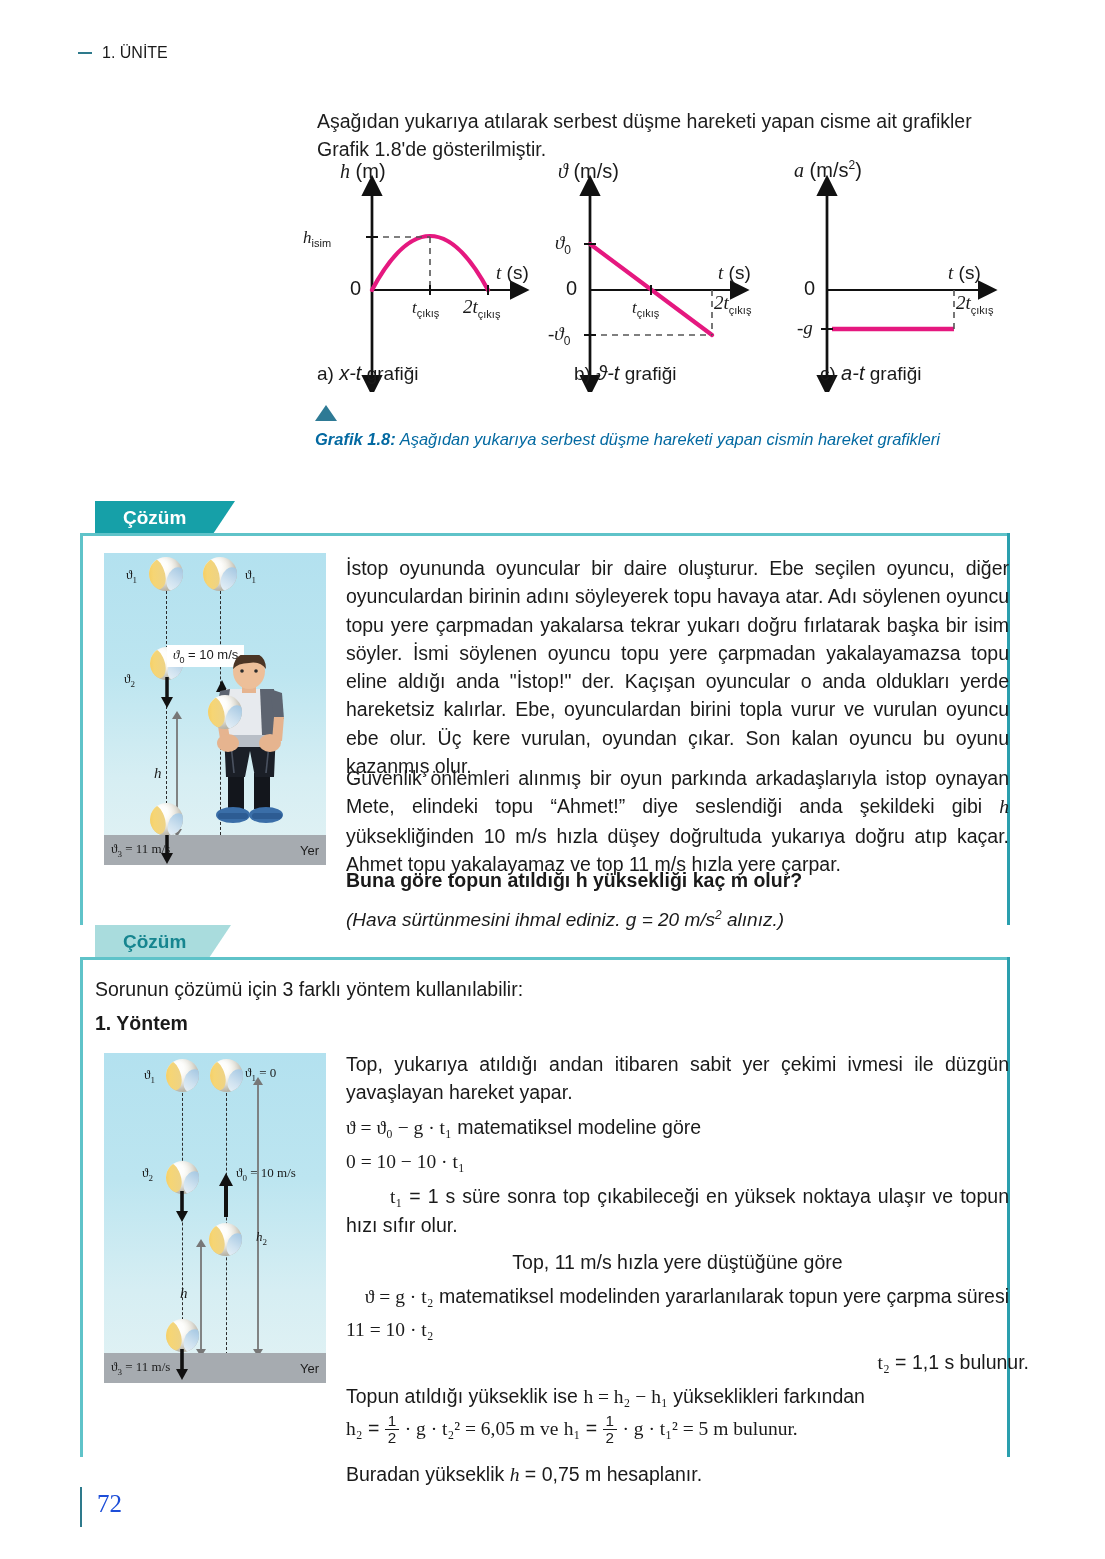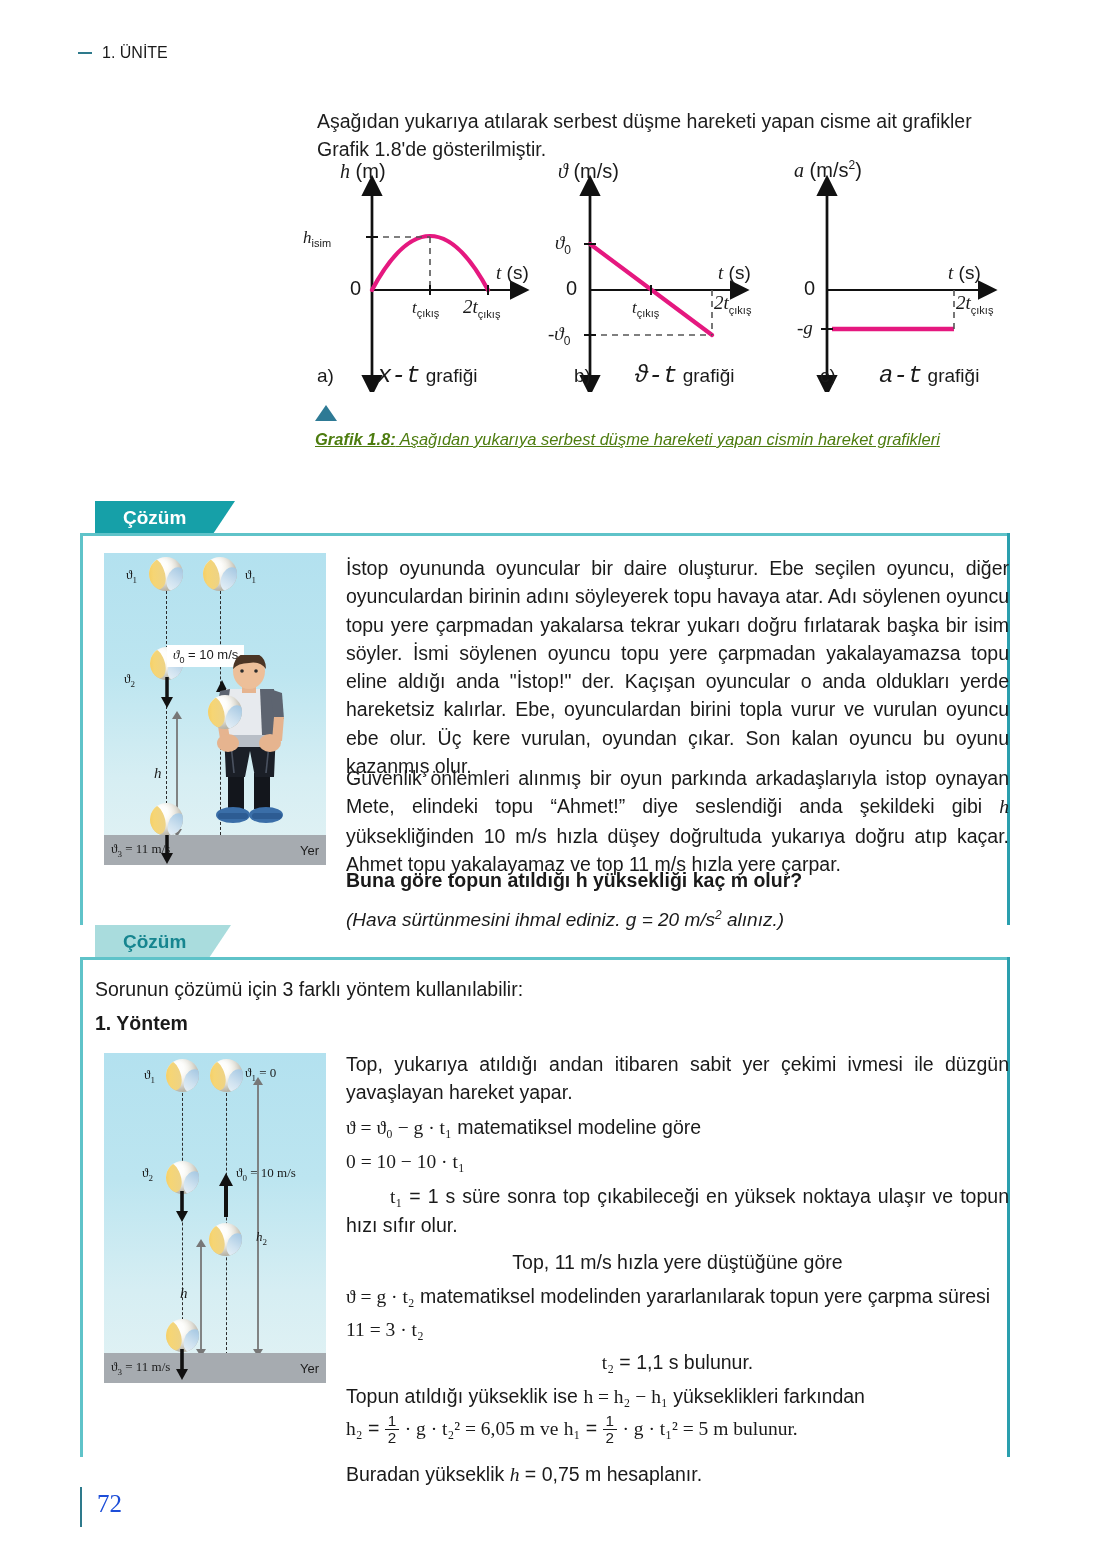--- a/index.html
+++ b/index.html
@@ -28,31 +28,31 @@
 
   
   #graph-figure { position:absolute; left:300px; top:162px; width:710px; height:230px; }
   .gfx { position:absolute; }
 
   
   #graph-captions {
     position:absolute; left:300px; top:362px; width:710px; height:28px;
   }
   .gcap { position:absolute; font-size:19px; white-space:nowrap; }
-  .gcap i { font-family:Liberation Mono, monospace; font-style:italic; font-size:24px;margin-left:38px; }
+  .gcap i { font-family:Liberation Sans, sans-serif; font-style:italic; font-size:20px; }
 
   
   #fig-tri {
     position:absolute; left:315px; top:405px;
     width:0;height:0;border-left:11px solid transparent;border-right:11px solid transparent;
     border-bottom:16px solid #2e7a95;
   }
   #fig-caption {
     position:absolute; left:315px; top:428px; width:660px;
-    font-size:16.5px; line-height:1.42; font-style:italic; color:#4d7c0f;text-decoration:underline;
+    font-size:16.5px; line-height:1.42; font-style:italic; color:#0369a1;
   }
   #fig-caption b { font-style:italic; font-weight:bold; }
 
   
   .tab {
     position:absolute; height:33px; padding:0 22px 0 28px;
     display:flex; align-items:center;
     font-size:19px; font-weight:bold;
     clip-path: polygon(0 0, 100% 0, calc(100% - 22px) 100%, 0 100%);
   }
@@ -475,27 +475,27 @@
 </div>
 
 <div class="body-col mathser" style="top:1148px; text-align:left; font-style:normal;">0 = 10 − 10 · t₁</div>
 
 <div class="body-col" style="top:1182px;">
   <span class="mathser" style="font-style:normal;margin-left:44px;">t₁</span><span> = 1 s süre sonra top çıkabileceği en yüksek noktaya ulaşır ve topun hızı sıfır olur.</span>
 </div>
 
 <div class="body-col" style="top:1248px; text-align:center;">Top, 11 m/s hızla yere düştüğüne göre</div>
 
-<div class="body-col" style="top:1282px; text-align:left;">
+<div class="body-col" style="top:1282px; text-align:right;">
   <span class="mathser" style="font-style:normal;">ϑ = g · t₂</span><span> matematiksel modelinden yararlanılarak topun yere çarpma süresi</span>
 </div>
 
-<div class="body-col mathser" style="top:1316px; text-align:left; font-style:normal;">11 = 3 · t₂</div>
-
-<div class="body-col" style="top:1348px; text-align:center;">
+<div class="body-col mathser" style="top:1316px; text-align:left; font-style:normal;">11 = 10 · t₂</div>
+
+<div class="body-col" style="top:1348px; text-align:right;margin-left:20px;">
   <span class="mathser" style="font-style:normal;">t₂</span><span> = 1,1 s bulunur.</span>
 </div>
 
 <div class="body-col" style="top:1382px; text-align:left;">
   <span>Topun atıldığı yükseklik ise </span><span class="mathser" style="font-style:normal;">h = h₂ − h₁</span><span> yükseklikleri farkından</span>
 </div>
 
 <div class="body-col" style="top:1413px; text-align:left;">
   <span class="mathser" style="font-style:normal;">h₂</span>
   <span>=</span>

